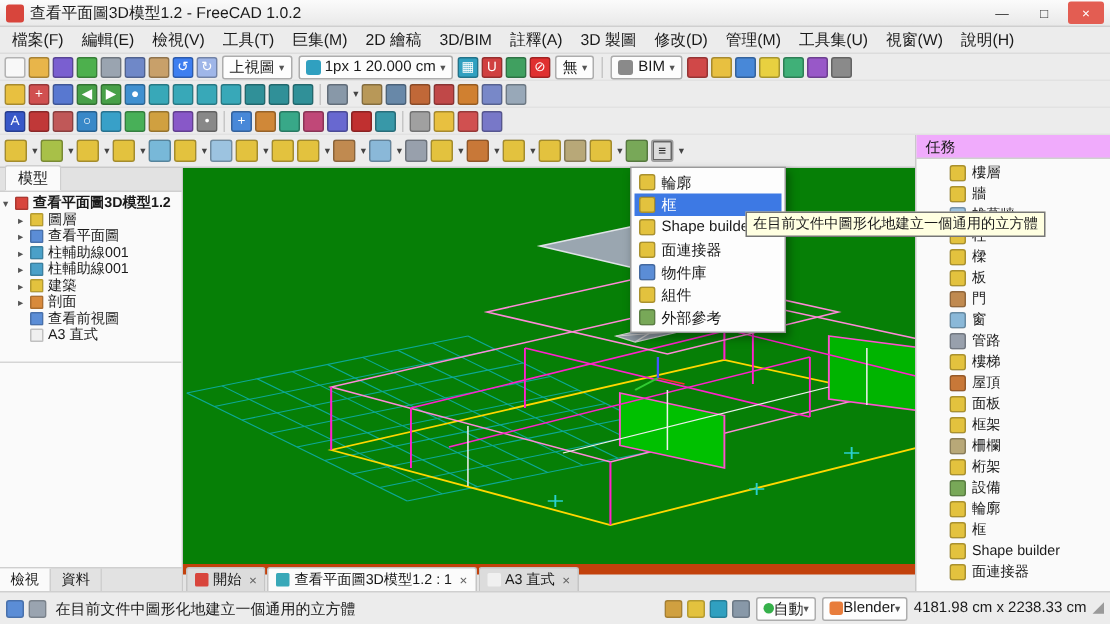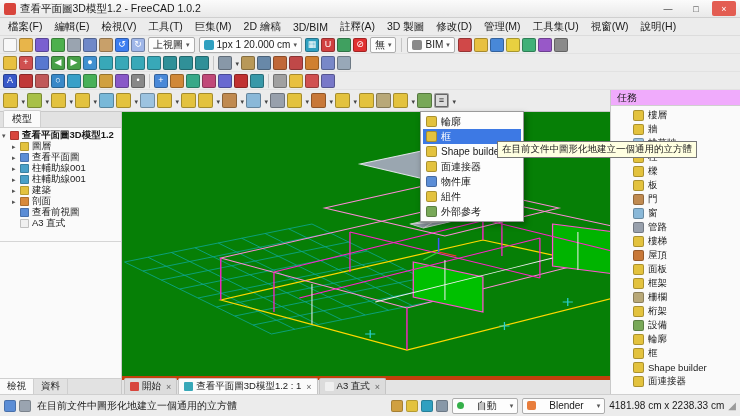--- a/index.html
+++ b/index.html
@@ -40,30 +40,30 @@
 .tlabel{font-size:9.5px;}
 .rightdock{position:absolute;top:90px;right:0;bottom:22px;width:130px;background:#fafafa;border-left:1px solid #c9c9c9;display:flex;flex-direction:column;z-index:5;}
 .dockheader{height:16px;background:#f0abfc;border-bottom:1px solid #cfcfcf;font-size:10px;display:flex;align-items:center;padding-left:6px;}
 #task-list{flex:1;overflow:hidden;padding:2px 0;}
 .taskrow{display:flex;align-items:center;height:14px;padding-left:22px;white-space:nowrap;}
 .taskicon{width:11px;height:11px;border-radius:2px;border:1px solid rgba(0,0,0,.25);margin-right:4px;flex:0 0 auto;}
 .tasklabel{font-size:9.5px;}
 .center{flex:1;display:flex;flex-direction:column;min-width:0;}
 .viewport{flex:1;position:relative;background:var(--viewport_bg,#067f06);overflow:hidden;}
 .viewport svg{position:absolute;inset:0;width:100%;height:100%;}
-.doctabs{height:18px;display:flex;align-items:flex-end;background:#e4e4e4;border-top:4px solid #c2410c;padding-left:2px;}
+.doctabs{height:18px;display:flex;align-items:flex-end;background:#e4e4e4;border-top:7px solid #c2410c;padding-left:2px;}
 .dtab{display:inline-flex;align-items:center;gap:3px;font-size:9.5px;height:16px;padding:0 5px;background:#dcdcdc;border:1px solid #c5c5c5;border-bottom:none;border-radius:2px 2px 0 0;margin-right:1px;white-space:nowrap;}
 .dtab.active{background:#fbfbfb;}
 .dtabicon{width:9px;height:9px;border-radius:1px;flex:0 0 auto;}
 .dtabclose{font-size:9px;color:#666;margin-left:2px;}
 .statusbar{position:absolute;left:0;right:0;bottom:0;height:22px;background:#ececec;border-top:1px solid #cfcfcf;display:flex;align-items:center;gap:4px;padding:0 4px;font-size:10px;z-index:6;}
 .sbicon{width:12px;height:12px;border-radius:2px;border:1px solid rgba(0,0,0,.2);flex:0 0 auto;}
 .sbmsg{margin-left:2px;white-space:nowrap;}
 .spacer{flex:1;}
-.sbcombo{display:inline-flex;align-items:center;gap:13px;height:16px;border:1px solid #adadad;background:#fdfdfd;border-radius:2px;padding:0 4px;white-space:nowrap;}
+.sbcombo{display:inline-flex;align-items:center;gap:0;height:16px;border:1px solid #adadad;background:#fdfdfd;border-radius:2px;padding:0 4px;white-space:nowrap;}
 .dot{width:7px;height:7px;border-radius:50%;background:#35b04a;}
 .navicon{width:9px;height:9px;background:#e87d3c;border-radius:2px;}
 .sbdims{white-space:nowrap;}
 .sizegrip{color:#9a9a9a;font-size:10px;}
 .dropdown{position:absolute;left:420px;top:111px;width:104px;background:#fdfdfd;border:1px solid #9a9a9a;box-shadow:2px 3px 6px rgba(0,0,0,.35);z-index:40;padding:2px;}
 .mrow{display:flex;align-items:center;gap:4px;height:15px;padding:0 3px;font-size:10px;white-space:nowrap;}
 .mrow.sel{background:var(--selection_blue,#3d79e4);color:#fff;}
 .micon{width:11px;height:11px;border-radius:2px;border:1px solid rgba(0,0,0,.25);flex:0 0 auto;}
 .tooltip{position:absolute;left:497px;top:141px;background:#ffffe1;border:1px solid #767676;padding:1px 4px;font-size:9.5px;white-space:nowrap;z-index:50;}
 </style>

